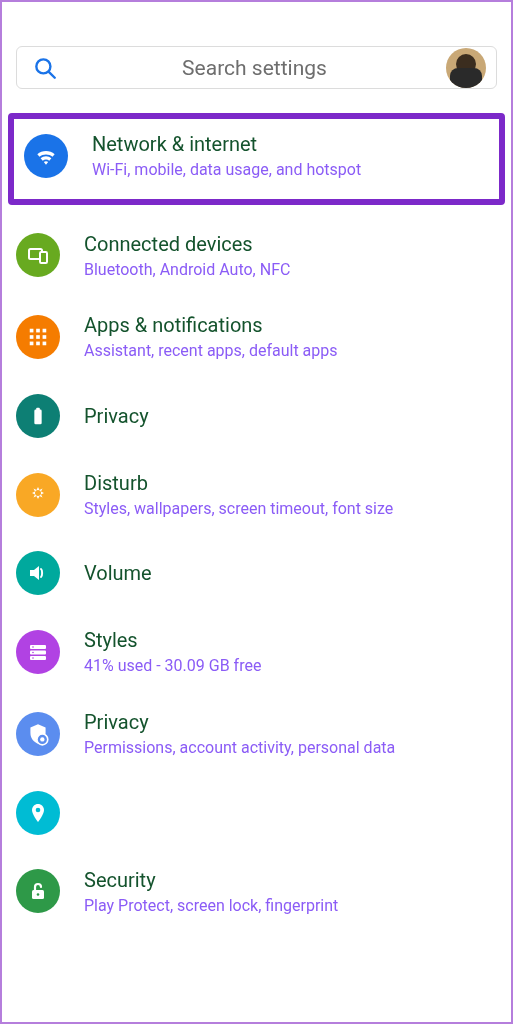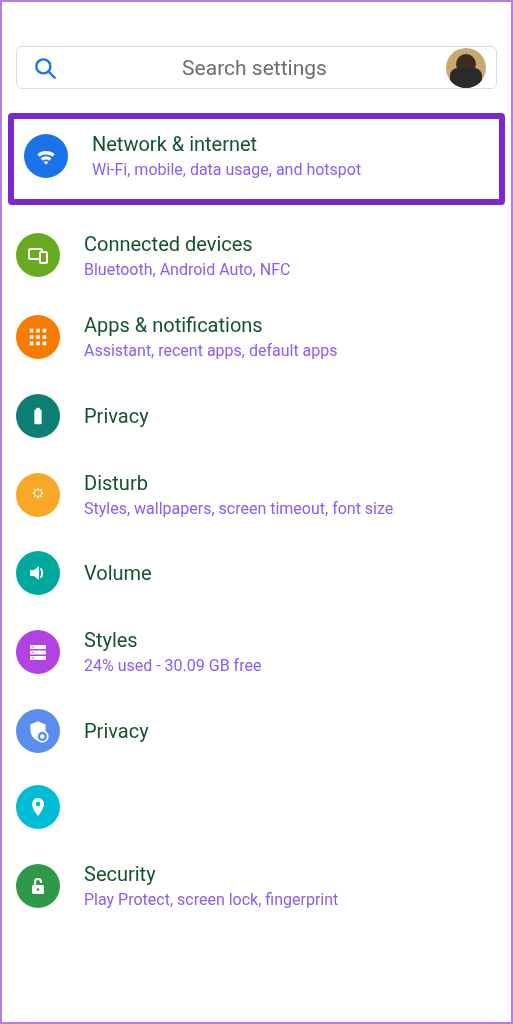--- a/index.html
+++ b/index.html
@@ -201,34 +201,35 @@
         <rect x="4" y="5" width="16" height="4" rx="1"></rect>
         <rect x="4" y="10.5" width="16" height="4" rx="1"></rect>
         <rect x="4" y="16" width="16" height="4" rx="1"></rect>
         <circle cx="7" cy="7" r="0.8" fill="#b142e3"></circle>
         <circle cx="7" cy="12.5" r="0.8" fill="#b142e3"></circle>
         <circle cx="7" cy="18" r="0.8" fill="#b142e3"></circle>
       </svg>
   </div>
   <div class="setting-text">
     <span class="setting-title">Styles</span>
-    <span class="setting-sub">24% used - 30.09 GB free</span>
+    <span class="setting-sub">41% used - 30.09 GB free</span>
   </div>
 </div>
 
 <div class="setting-item">
   <div class="icon-circle" style="background: rgb(91, 141, 239);">
     <svg width="26" height="26" viewBox="0 0 24 24" fill="#fff">
         <path d="M12 3l7 3v5c0 5-3 8-7 10-4-2-7-5-7-10V6z"></path>
         <circle cx="16" cy="17" r="5" fill="#5b8def" stroke="#fff" stroke-width="1.5"></circle>
         <circle cx="16" cy="17" r="2" fill="#fff"></circle>
       </svg>
   </div>
   <div class="setting-text">
     <span class="setting-title">Privacy</span>
+    <span class="setting-sub">Permissions, account activity, personal data</span>
   </div>
 </div>
 
 <div class="setting-item">
   <div class="icon-circle" style="background: rgb(0, 188, 212);">
     <svg width="24" height="24" viewBox="0 0 24 24" fill="#fff">
         <path d="M12 3c-3.3 0-6 2.7-6 6 0 4.5 6 12 6 12s6-7.5 6-12c0-3.3-2.7-6-6-6z"></path>
         <circle cx="12" cy="9" r="2.3" fill="#00bcd4"></circle>
       </svg>
   </div>

